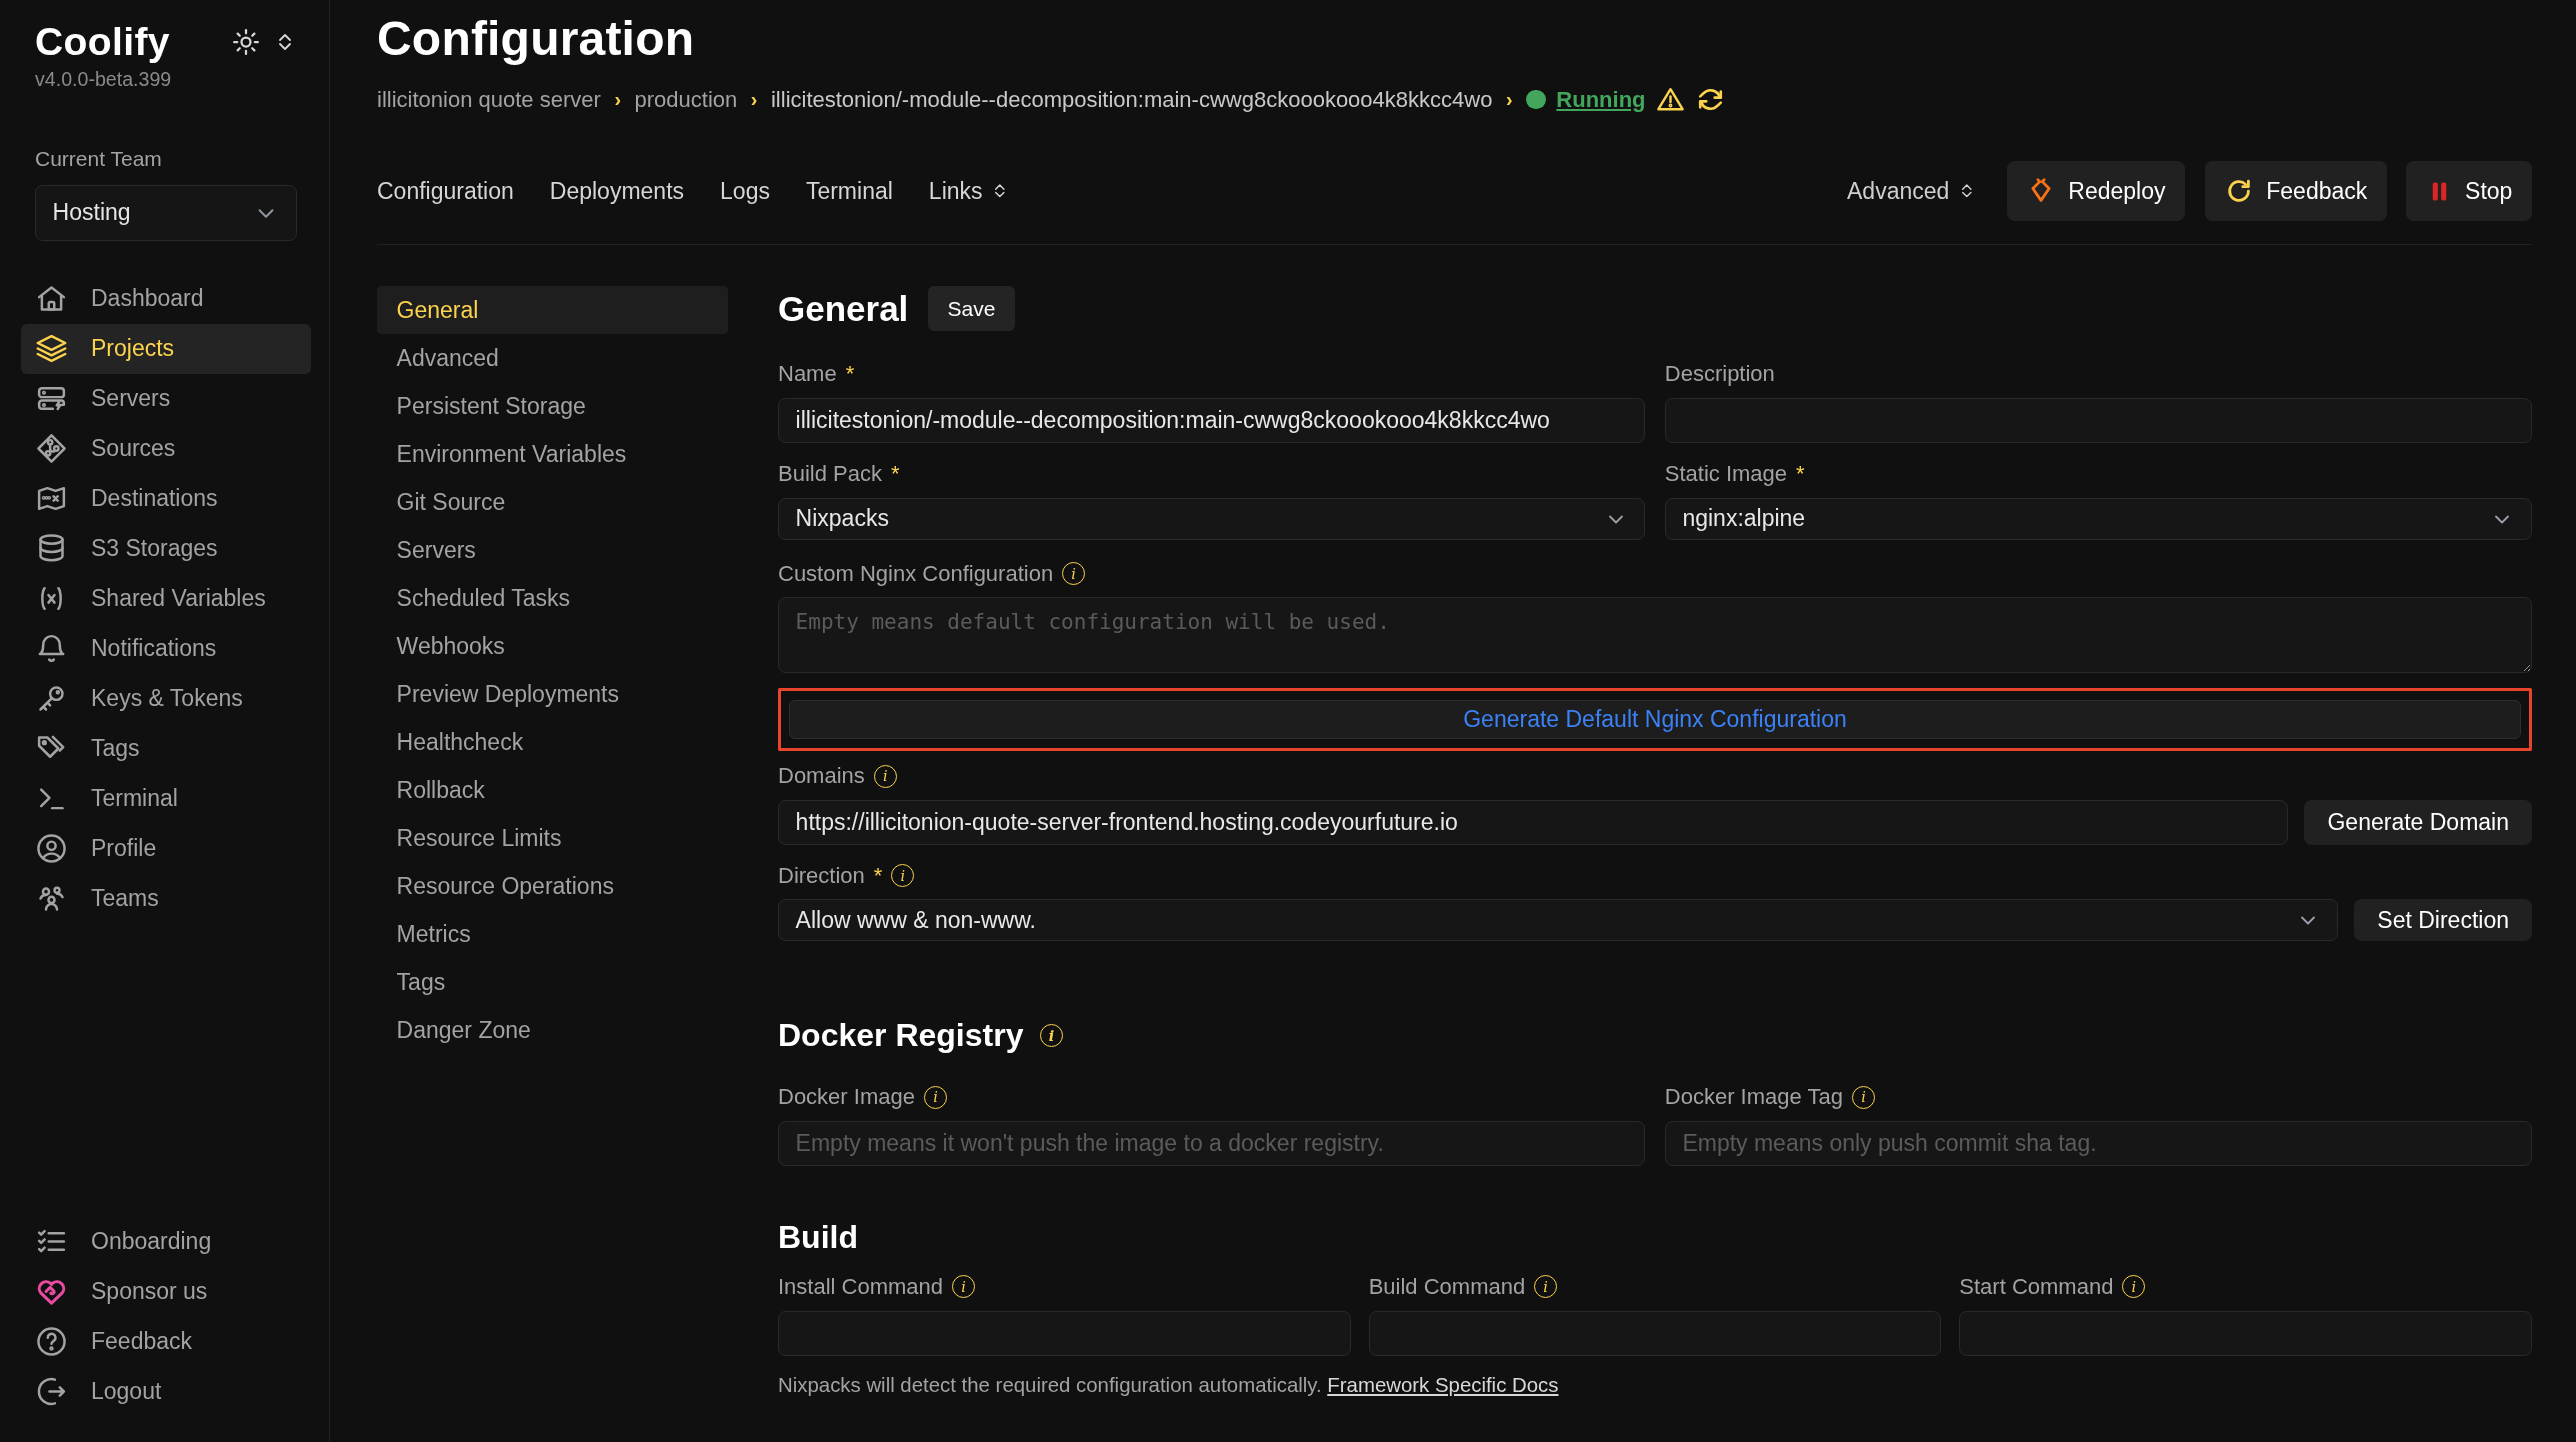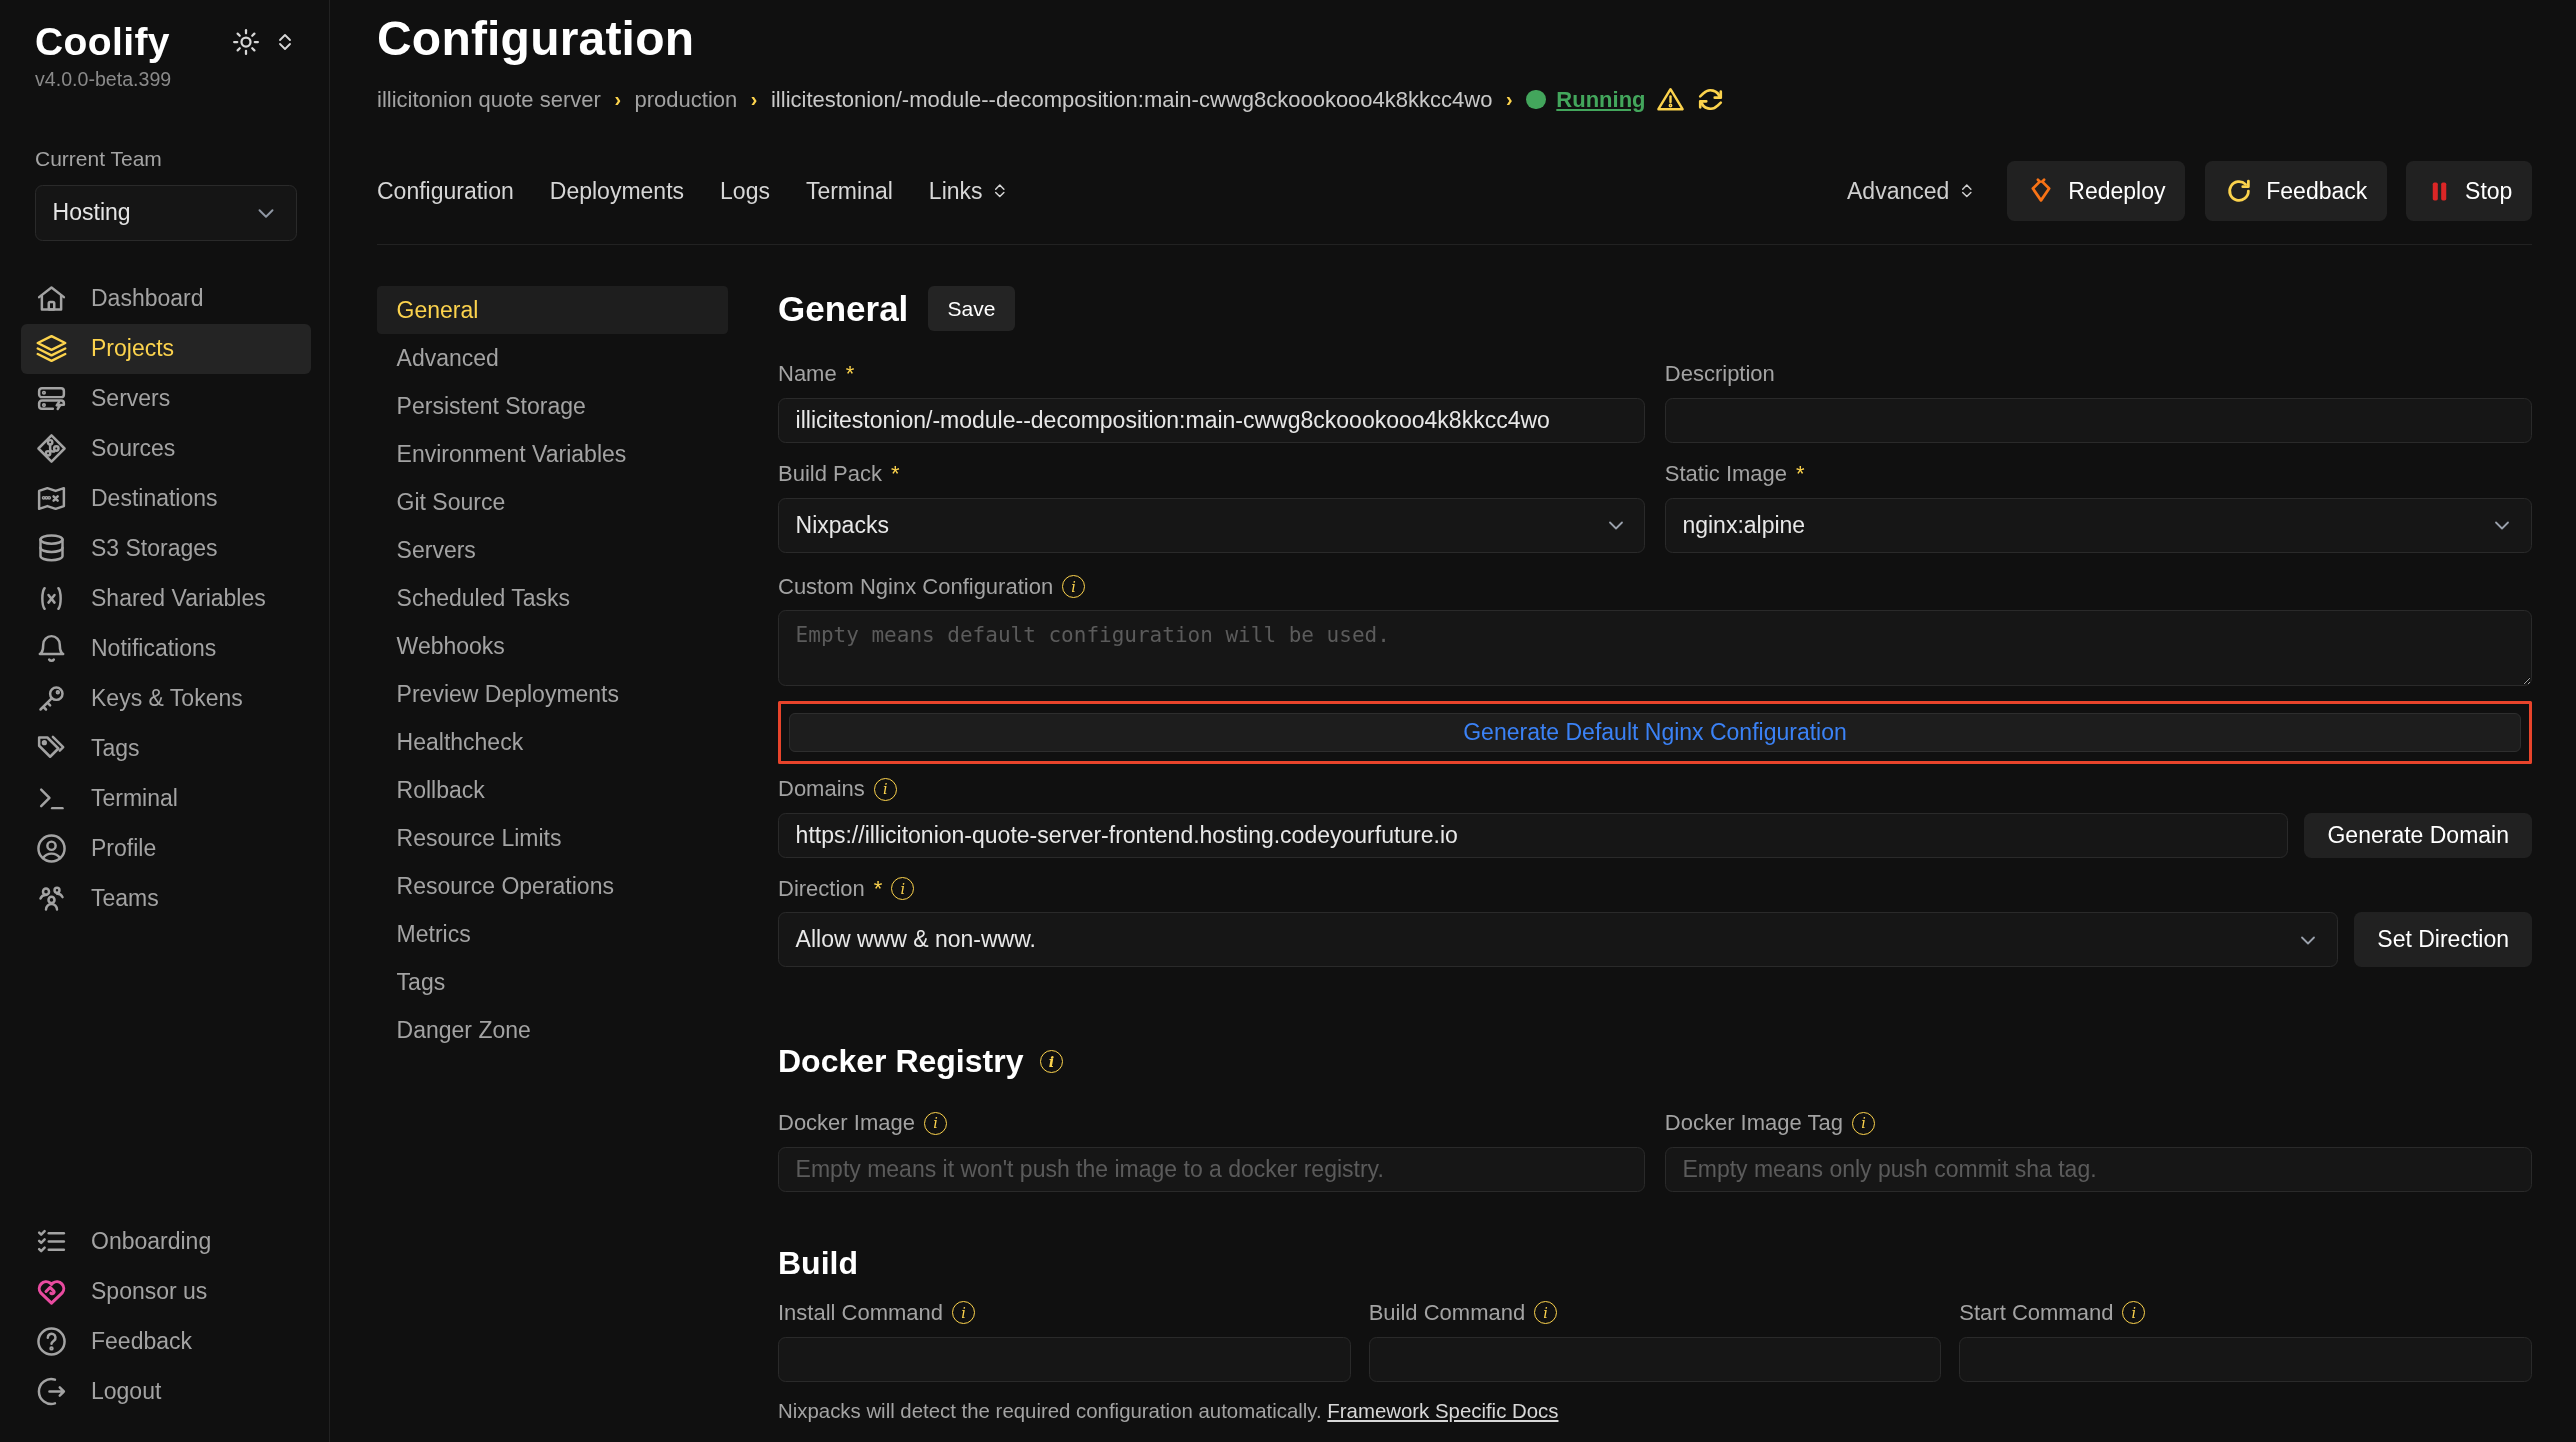--- a/index.html
+++ b/index.html
@@ -63,21 +63,21 @@
   .grid2{display:grid;grid-template-columns:1fr 1fr;column-gap:19.6px}
   .grid3{display:grid;grid-template-columns:1fr 1fr 1fr;column-gap:18px}
   .field-label{display:flex;align-items:center;gap:9px;color:var(--muted);font-size:22px}
   .req{color:var(--accent)}
   .info{width:23px;height:23px;border:1.5px solid var(--accent);border-radius:50%;color:var(--accent);
         display:inline-flex;align-items:center;justify-content:center;font-size:14.4px;flex:none}
   .info::after{content:"i";font-family:"DejaVu Serif",serif;font-style:italic}
   .inp{width:100%;height:45px;background:var(--panel);border:1.5px solid var(--border);border-radius:7.6px;
        color:#e8e8e8;font-size:23px;font-family:inherit;padding:0 16.6px;outline:none}
   .inp::placeholder{color:var(--ph)}
-  .select{height:55px;background:var(--panel);border:1.5px solid var(--border);border-radius:7.6px;display:flex;align-items:center;justify-content:space-between;padding:0 16.6px;color:#e8e8e8;cursor:pointer}
+  .select{height:42px;background:var(--panel);border:1.5px solid var(--border);border-radius:7.6px;display:flex;align-items:center;justify-content:space-between;padding:0 16.6px;color:#e8e8e8;cursor:pointer}
   .select svg{color:#9aa1ac}
   textarea.area{width:100%;height:76px;background:var(--panel);border:1.5px solid var(--border);border-radius:7.6px;
        color:#e8e8e8;padding:12px 16.6px;font-size:21px;outline:none;resize:both;
        font-family:"DejaVu Sans Mono",monospace}
   textarea.area::placeholder{color:var(--ph)}
   .mt14{margin-top:10.6px}.mt16{margin-top:12px}.mt24{margin-top:18px}.mt28{margin-top:21px}.mt40{margin-top:30px}
   .hl-box{border:3px solid var(--hl);margin-top:9px;padding:9px 7.6px;border-radius:1.5px}
   .btn-block{width:100%;height:39px;background:#1d1d1d;border:0.8px solid #2e2e2e;border-radius:6px;color:#3b82f6;font-size:23px;font-family:inherit;cursor:pointer}
   .row-flex{display:flex;gap:16.6px;align-items:stretch}
   .row-flex .inp,.row-flex .select{flex:1}

